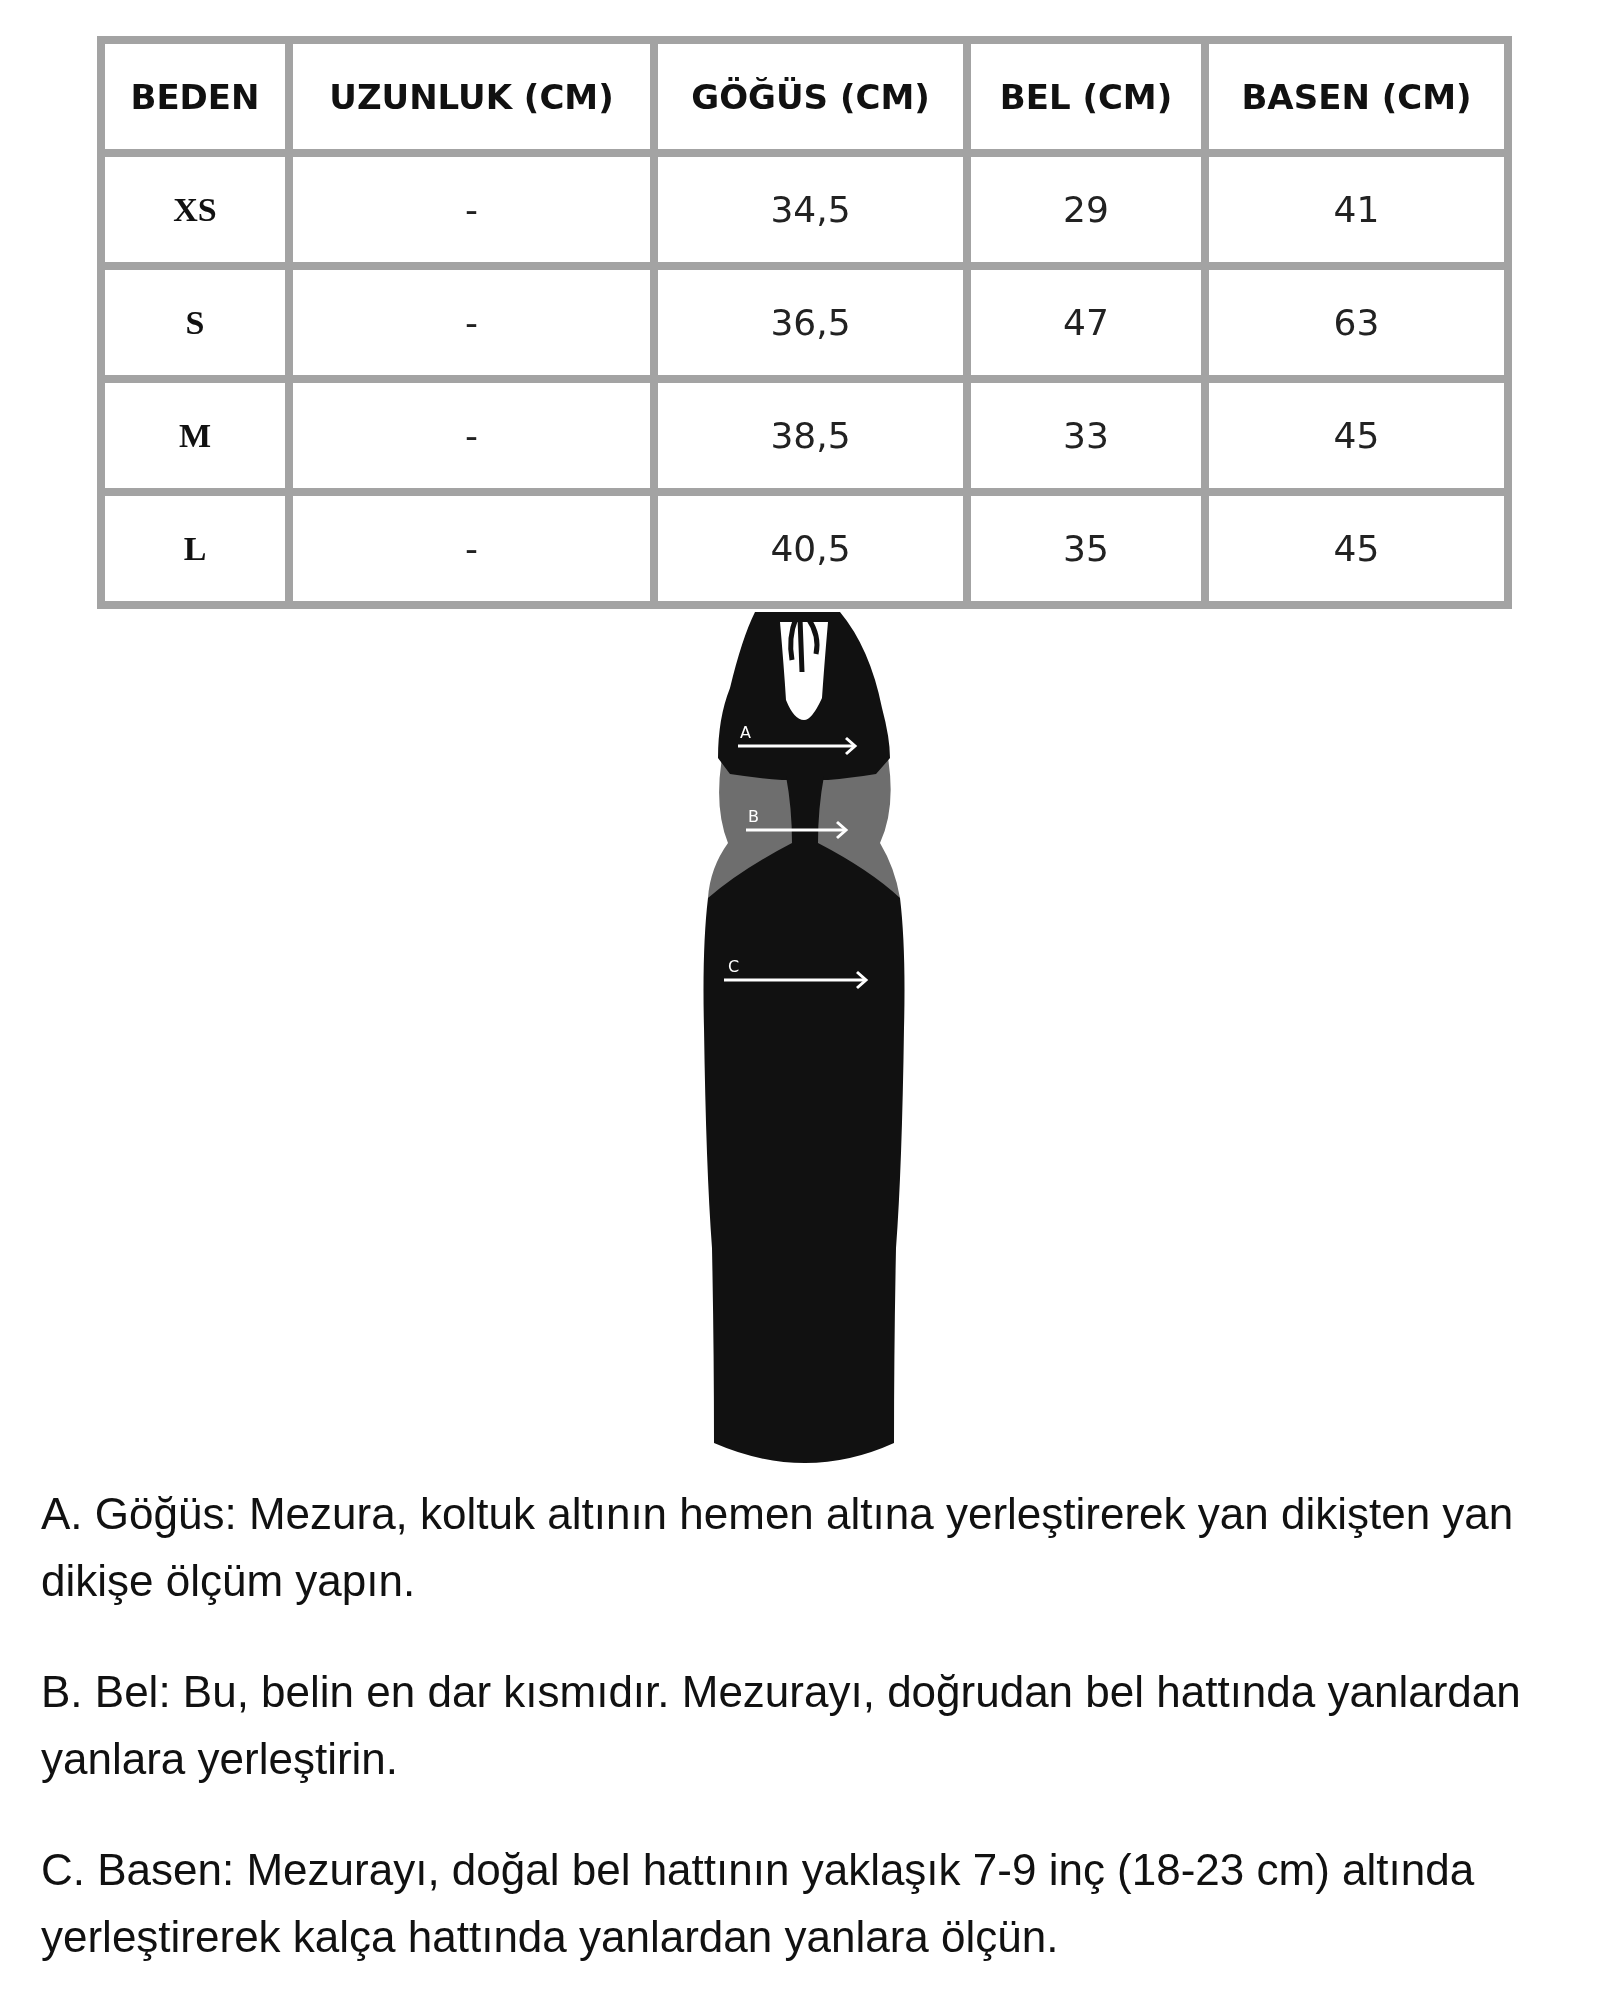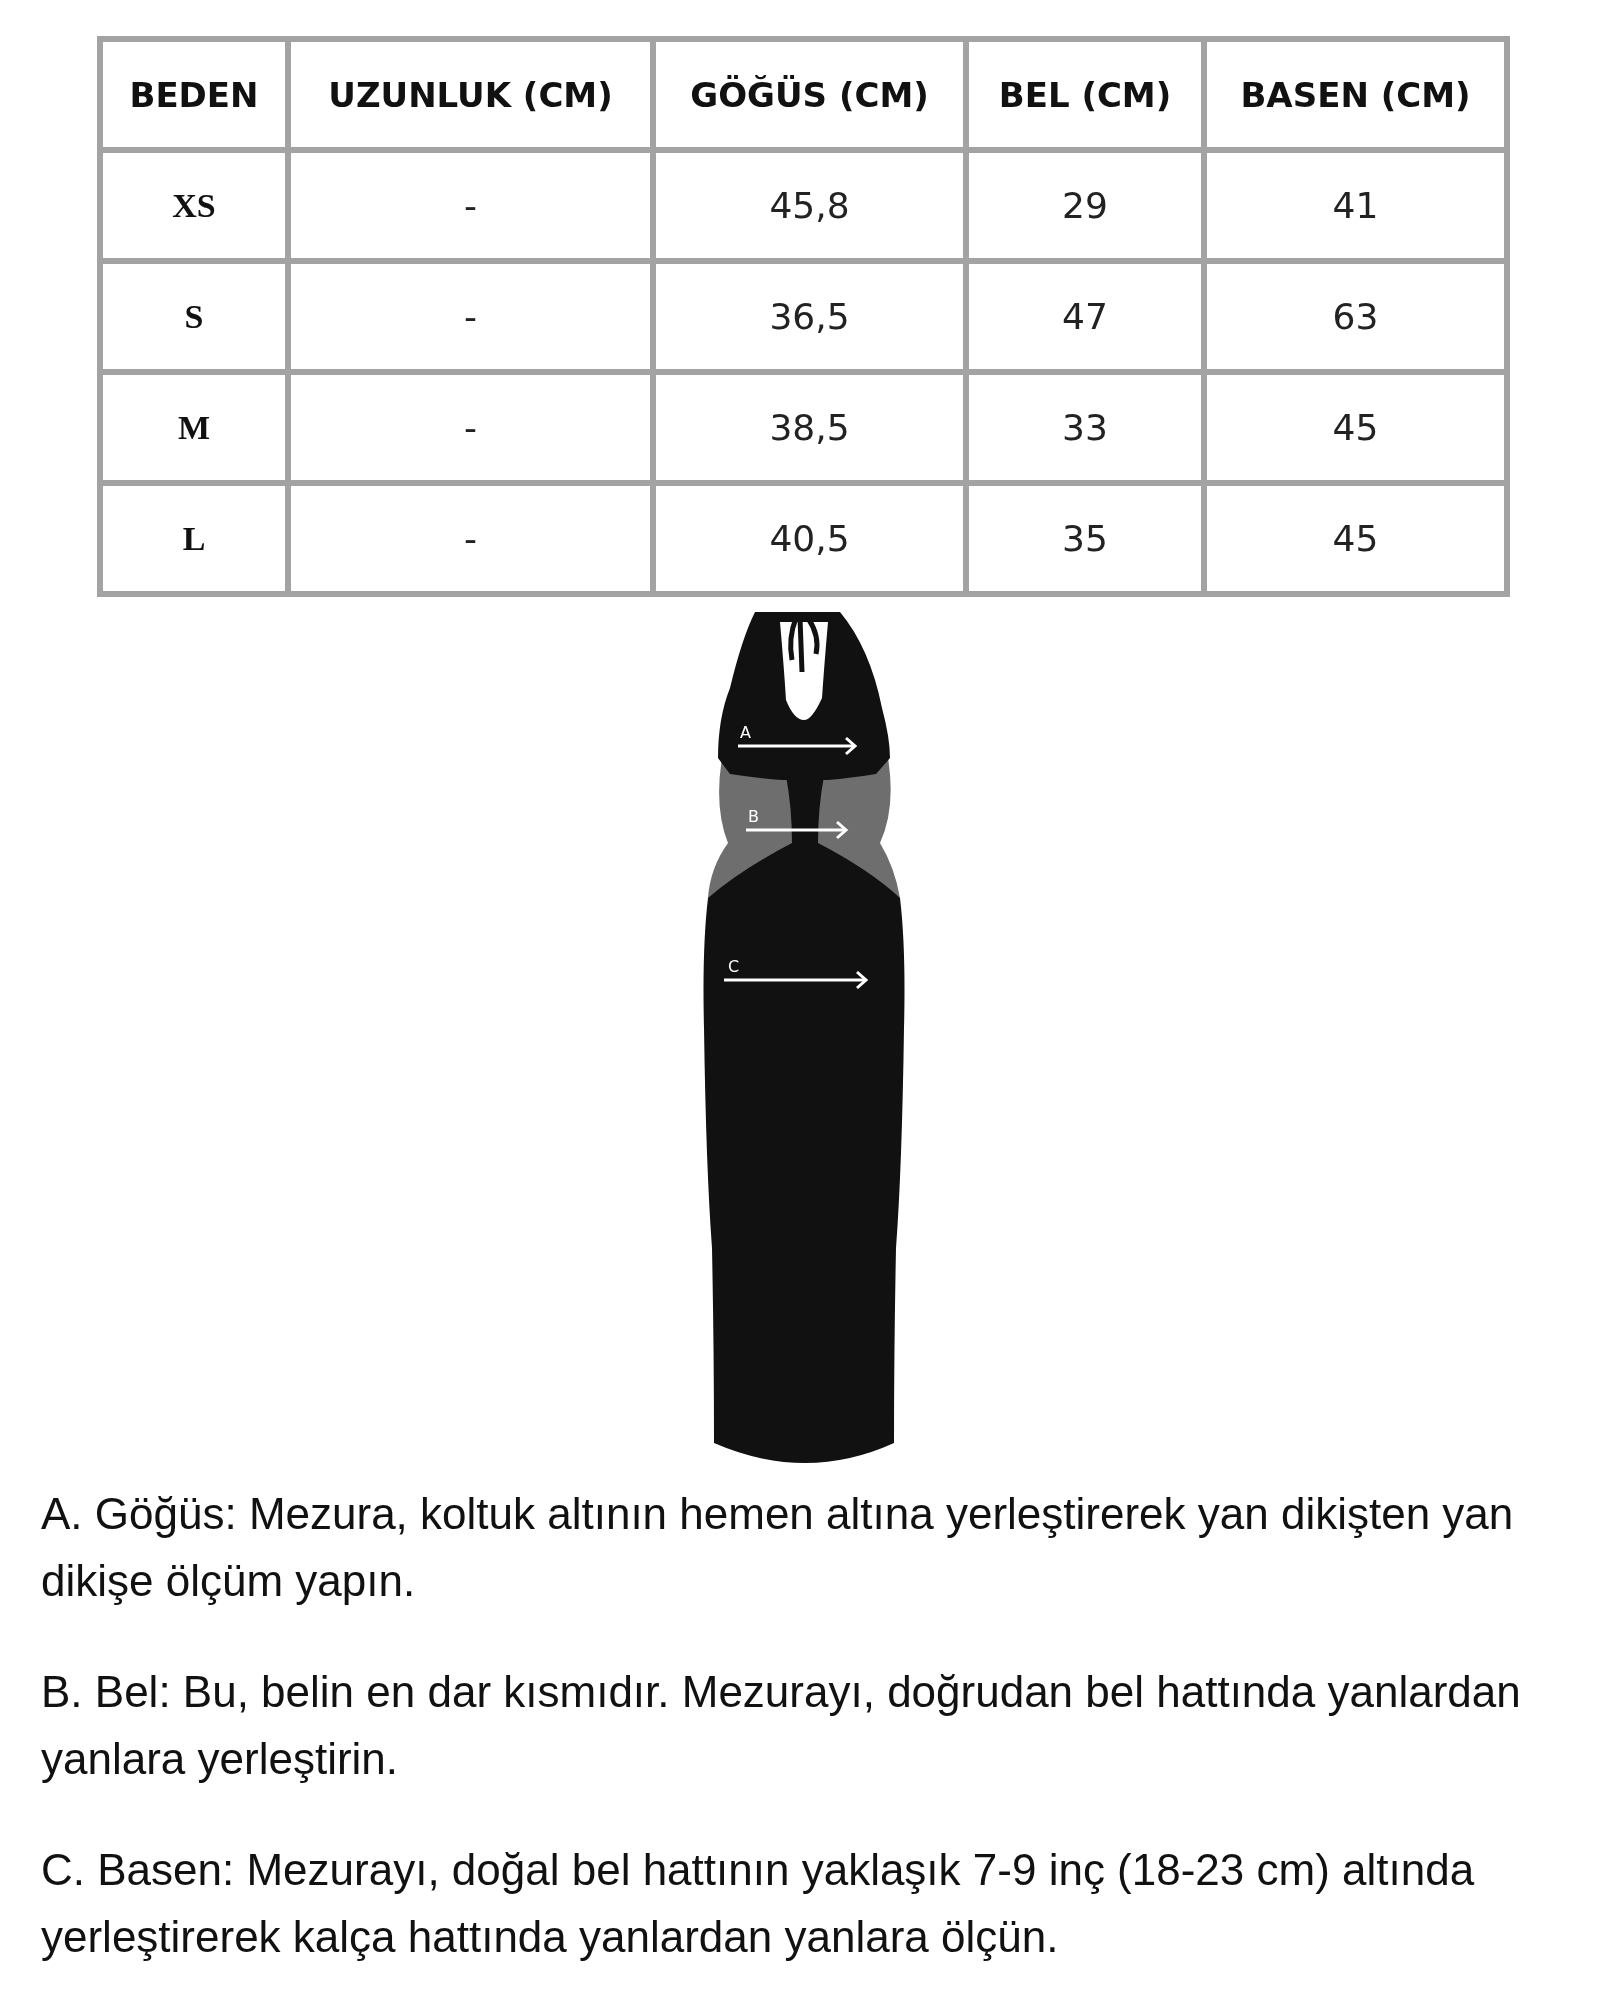--- a/index.html
+++ b/index.html
@@ -1,18 +1,18 @@
 <!DOCTYPE html>
 <html><head>
 <meta charset="utf-8">
 <style>
   html,body{margin:0;padding:0;background:#fff;}
   body{width:1600px;height:2000px;position:relative;overflow:hidden;font-family:"Liberation Sans",sans-serif;color:#111;}
   table.size{position:absolute;left:97px;top:36px;border-collapse:collapse;table-layout:fixed;}
-  table.size td, table.size th{border:6px solid #a3a3a3;text-align:center;vertical-align:middle;padding:0;}
+  table.size td, table.size th{border:8px solid #a3a3a3;text-align:center;vertical-align:middle;padding:0;}
   table.size th{height:105px;font-family:"DejaVu Sans",sans-serif;font-weight:bold;font-size:34px;color:#111;}
   table.size td{height:105px;font-size:36px;color:#222;}
   table.size td.size-cell{font-family:Liberation Serif, serif;font-weight:bold;font-size:34px;color:#111;}
   table.size td.num{font-family:"DejaVu Sans",sans-serif;font-size:36px;}
   .dress{position:absolute;left:700px;top:608px;width:210px;height:860px;}
   .notes{position:absolute;left:41px;top:1480px;width:1540px;font-size:44px;line-height:67px;color:#111;}
   .notes p{margin:0 0 44px 0;}
 </style>
 </head>
 <body>
@@ -31,21 +31,21 @@
       <th>UZUNLUK (CM)</th>
       <th>GÖĞÜS (CM)</th>
       <th>BEL (CM)</th>
       <th>BASEN (CM)</th>
     </tr>
   </thead>
   <tbody>
     <tr>
       <td class="size-cell">XS</td>
       <td class="num">-</td>
-      <td class="num">45,8</td>
+      <td class="num">34,5</td>
       <td class="num">29</td>
       <td class="num">41</td>
     </tr>
     <tr>
       <td class="size-cell">S</td>
       <td class="num">-</td>
       <td class="num">36,5</td>
       <td class="num">47</td>
       <td class="num">63</td>
     </tr>

